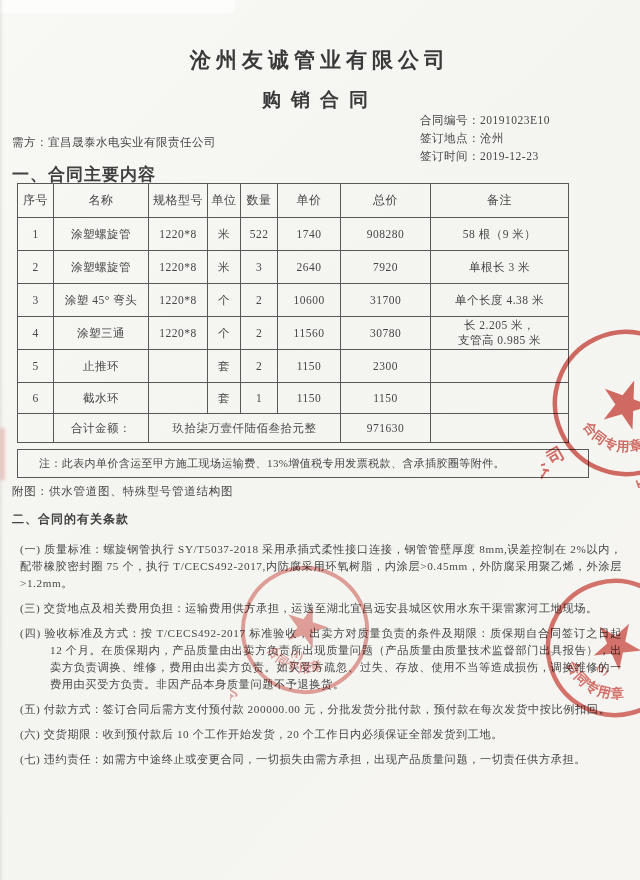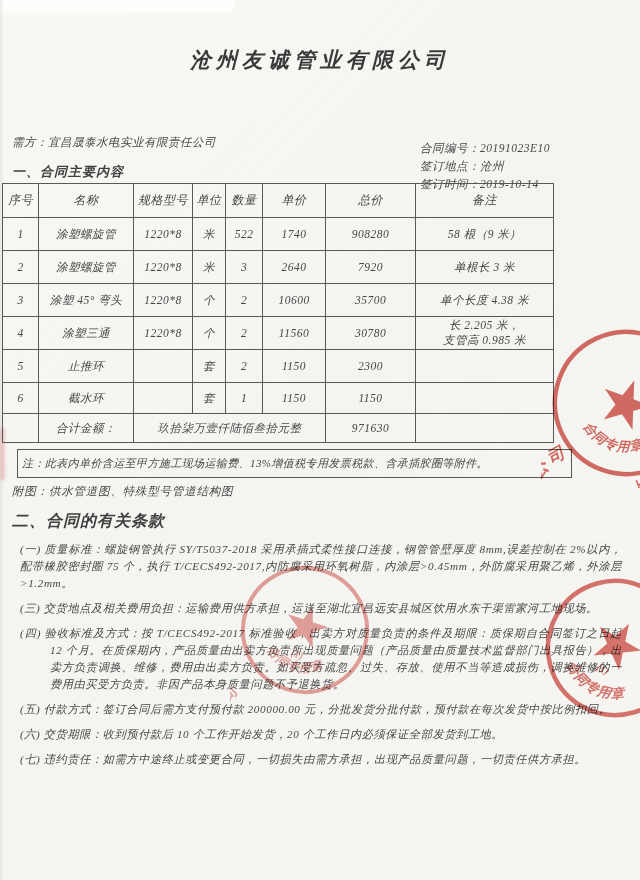--- a/index.html
+++ b/index.html
@@ -1,50 +1,49 @@
 <!DOCTYPE html>
 <html><head>
 <meta charset="utf-8">
 <style>
   html,body{margin:0;padding:0;background:#e8e8e6;}
   .page{
     position:relative;width:640px;height:880px;overflow:hidden;
     background:linear-gradient(135deg,#f8f8f5 0%,#f4f4f1 45%,#f6f5f2 100%);
     font-family:"Liberation Serif","DejaVu Serif",serif;
     color:#454545;
-    font-style:italic;
   }
   .blob-topleft{position:absolute;left:0;top:0;width:235px;height:13px;background:#fdfdfc;border-radius:0 0 8px 2px;filter:blur(1px);}
   .edge-left{position:absolute;left:0;top:0;bottom:0;width:4px;background:linear-gradient(to right,rgba(0,0,0,0.07),rgba(0,0,0,0));}
   .smudge-red{position:absolute;left:0;top:428px;width:5px;height:52px;background:rgba(214,90,80,0.28);filter:blur(1.5px);}
 
   .company-title{position:absolute;top:46px;left:0;width:100%;margin:0;text-align:center;
     font-size:21px;font-weight:600;letter-spacing:5px;color:#3a3a3a;}
   .doc-title{position:absolute;top:87px;left:0;width:100%;margin:0;text-align:center;
     font-size:19px;font-weight:600;letter-spacing:10px;color:#3a3a3a;}
 
   .line{position:absolute;font-size:11.5px;letter-spacing:0.5px;color:#474747;}
   .supplier-line{left:12px;top:113px;}
   .buyer-line{left:12px;top:135px;}
-  .meta-block{position:absolute;left:420px;top:111px;font-size:11.5px;line-height:18px;color:#474747;letter-spacing:0.5px;margin-top:28px;}
-  .sec1-heading{position:absolute;left:12px;top:163px;font-size:13px;font-weight:600;color:#404040;letter-spacing:1px;}
-
-  table.main{position:absolute;left:2px;top:183px;border-collapse:collapse;table-layout:fixed;
+  .meta-block{position:absolute;left:420px;top:111px;font-size:11.5px;line-height:18px;color:#474747;letter-spacing:0.5px;}
+  .sec1-heading{position:absolute;left:12px;top:163px;font-size:17px;font-weight:600;color:#404040;letter-spacing:1px;}
+
+  table.main{position:absolute;left:17px;top:183px;border-collapse:collapse;table-layout:fixed;
     font-size:11.5px;color:#464646;}
   table.main td,table.main th{border:1px solid #585858;text-align:center;vertical-align:middle;
     padding:0 2px;font-weight:normal;white-space:pre-line;letter-spacing:0.5px;overflow:hidden;}
   table.main thead th{height:33px;font-size:12px;}
   tr.r{height:33px;}
   tr.r6{height:31px;}
   tr.total-row{height:29px;margin-top:12px;}
 
   .note-box{position:absolute;left:17px;top:449px;width:549px;height:27px;border:1px solid #585858;
-    font-size:11px;letter-spacing:0.4px;color:#474747;display:flex;align-items:center;padding-left:4px;box-sizing:content-box;}
+    font-size:11px;letter-spacing:0.4px;color:#474747;display:flex;align-items:center;padding-left:21px;box-sizing:content-box;}
   .attachment-line{position:absolute;left:12px;top:484px;font-size:11.5px;color:#474747;letter-spacing:0.8px;}
-  .sec2-heading{position:absolute;left:12px;top:511px;font-size:16px;font-weight:600;color:#404040;letter-spacing:1px;}
+  .sec2-heading{position:absolute;left:12px;top:511px;font-size:12px;font-weight:600;color:#404040;letter-spacing:1px;}
 
   .clauses{position:absolute;left:12px;top:533px;width:618px;}
   .clauses p{margin:8px;font-size:11.2px;line-height:17px;letter-spacing:0.6px;text-align:justify;color:#474747;}
   .clauses p.hang{padding-left:30px;text-indent:-30px;}
 
   svg.stamp{position:absolute;mix-blend-mode:multiply;pointer-events:none;}
   .stamp-buyer{left:541px;top:318px;}
   .stamp-supplier-main{left:230px;top:555px;}
   .stamp-supplier-right{left:530px;top:563px;}
   svg.stamp text{font-family:"Liberation Serif","DejaVu Serif",serif;font-weight:600;}
@@ -52,27 +51,28 @@
 </head>
 <body>
 
 <div class="page">
 
   <div class="blob-topleft"></div>
   <div class="edge-left"></div>
   <div class="smudge-red"></div>
 
   <h1 class="company-title">沧州友诚管业有限公司</h1>
+  <h2 class="doc-title">购销合同</h2>
 
   <div class="line buyer-line"><span>需方：</span><span>宜昌晟泰水电实业有限责任公司</span></div>
 
   <div class="meta-block">
     <div><span>合同编号：</span><span>20191023E10</span></div>
     <div><span>签订地点：</span><span>沧州</span></div>
-    <div><span>签订时间：</span><span>2019-10-14</span></div>
+    <div><span>签订时间：</span><span>2019-12-23</span></div>
   </div>
 
   <div class="sec1-heading">一、合同主要内容</div>
 
   <table class="main">
     <colgroup>
       <col style="width:36px">
         <col style="width:95px">
         <col style="width:59px">
         <col style="width:33px">
@@ -114,21 +114,21 @@
           <td>7920</td>
           <td>单根长 3 米</td>
       </tr>
       <tr class="r">
         <td>3</td>
           <td>涂塑 45° 弯头</td>
           <td>1220*8</td>
           <td>个</td>
           <td>2</td>
           <td>10600</td>
-          <td>35700</td>
+          <td>31700</td>
           <td>单个长度 4.38 米</td>
       </tr>
       <tr class="r">
         <td>4</td>
           <td>涂塑三通</td>
           <td>1220*8</td>
           <td>个</td>
           <td>2</td>
           <td>11560</td>
           <td>30780</td>

